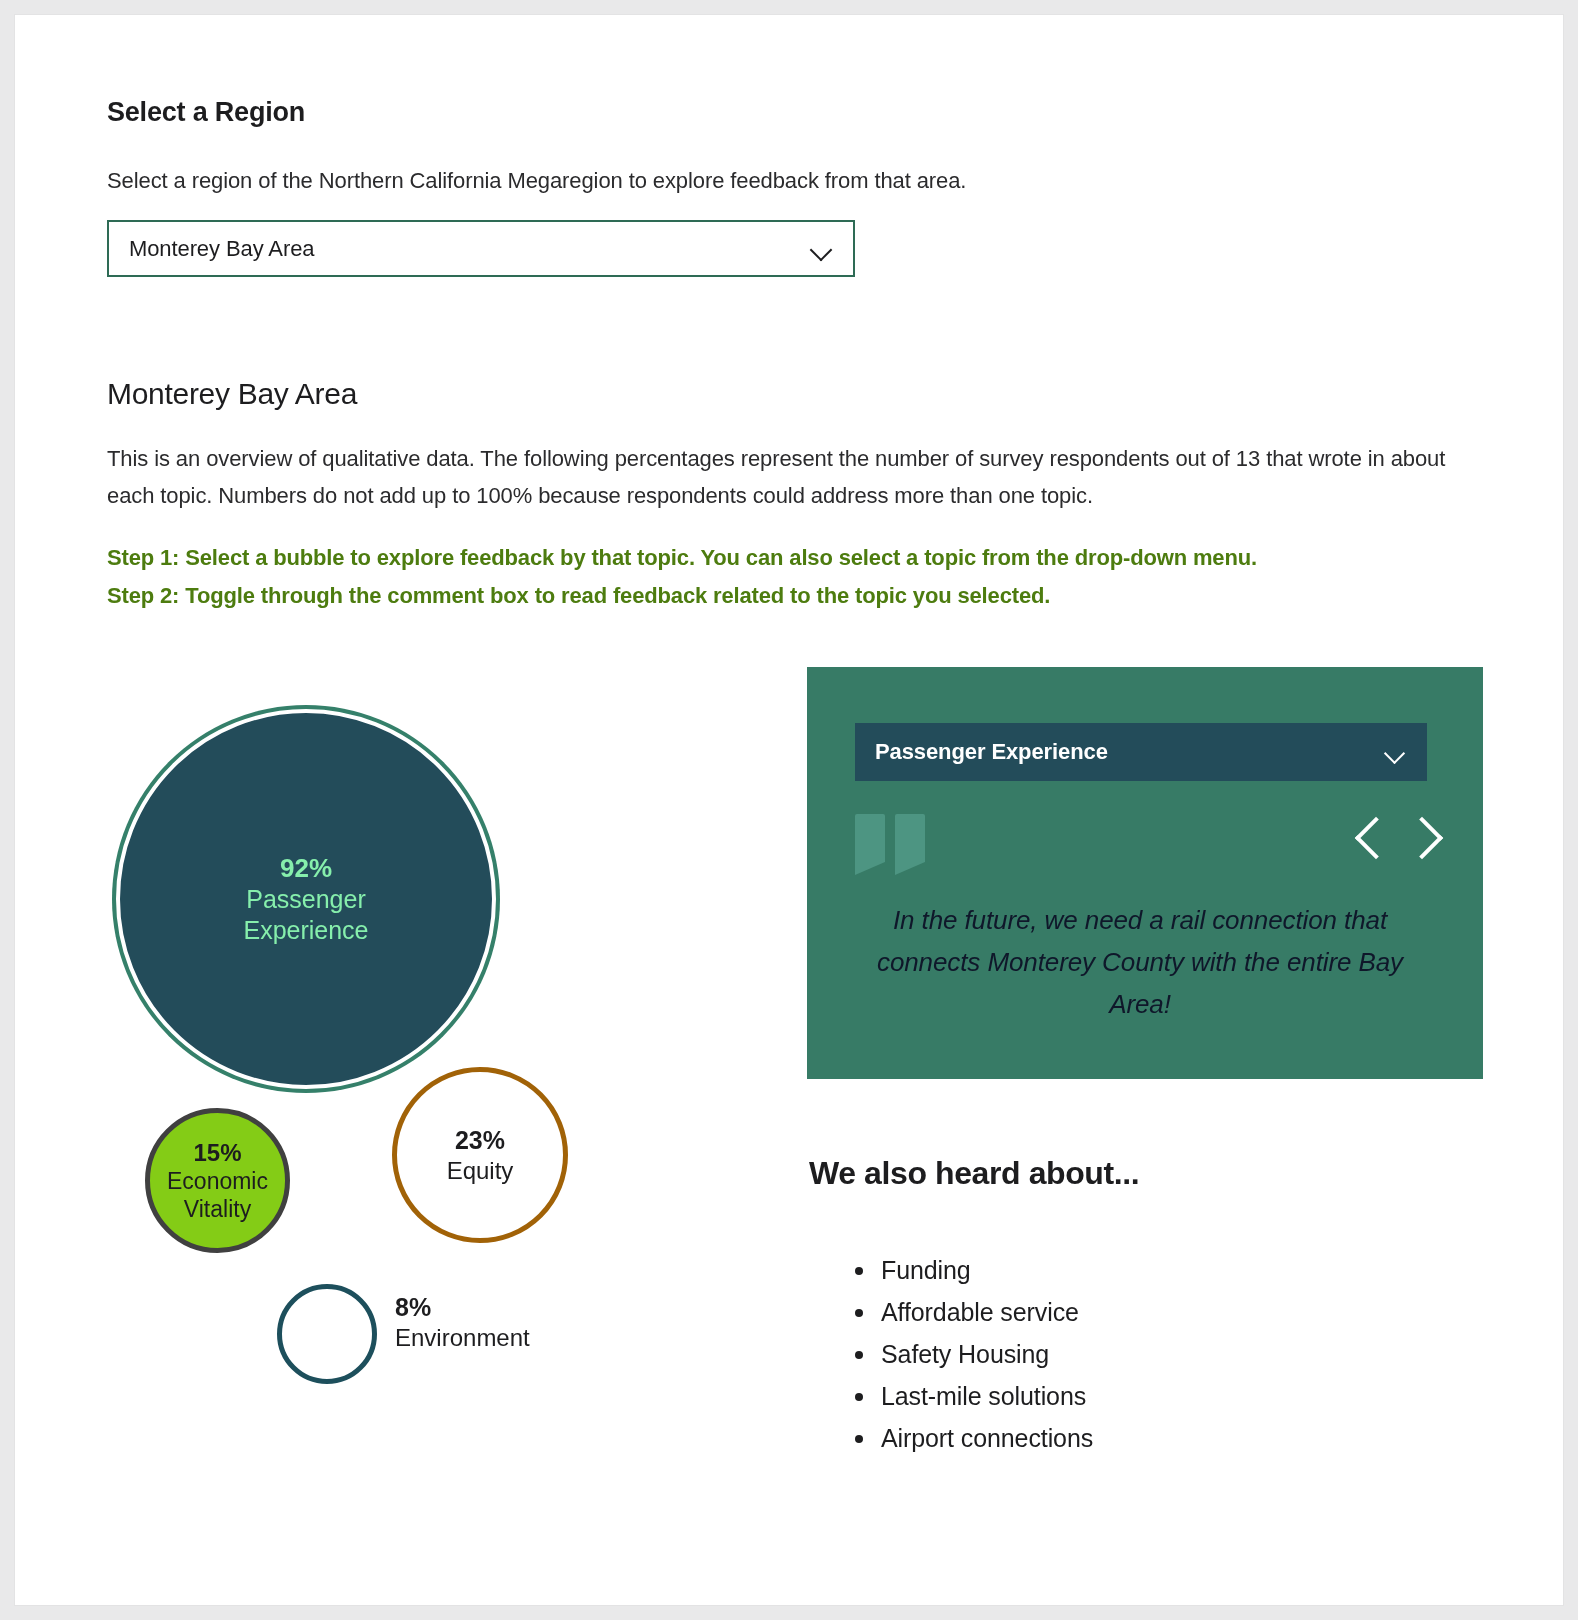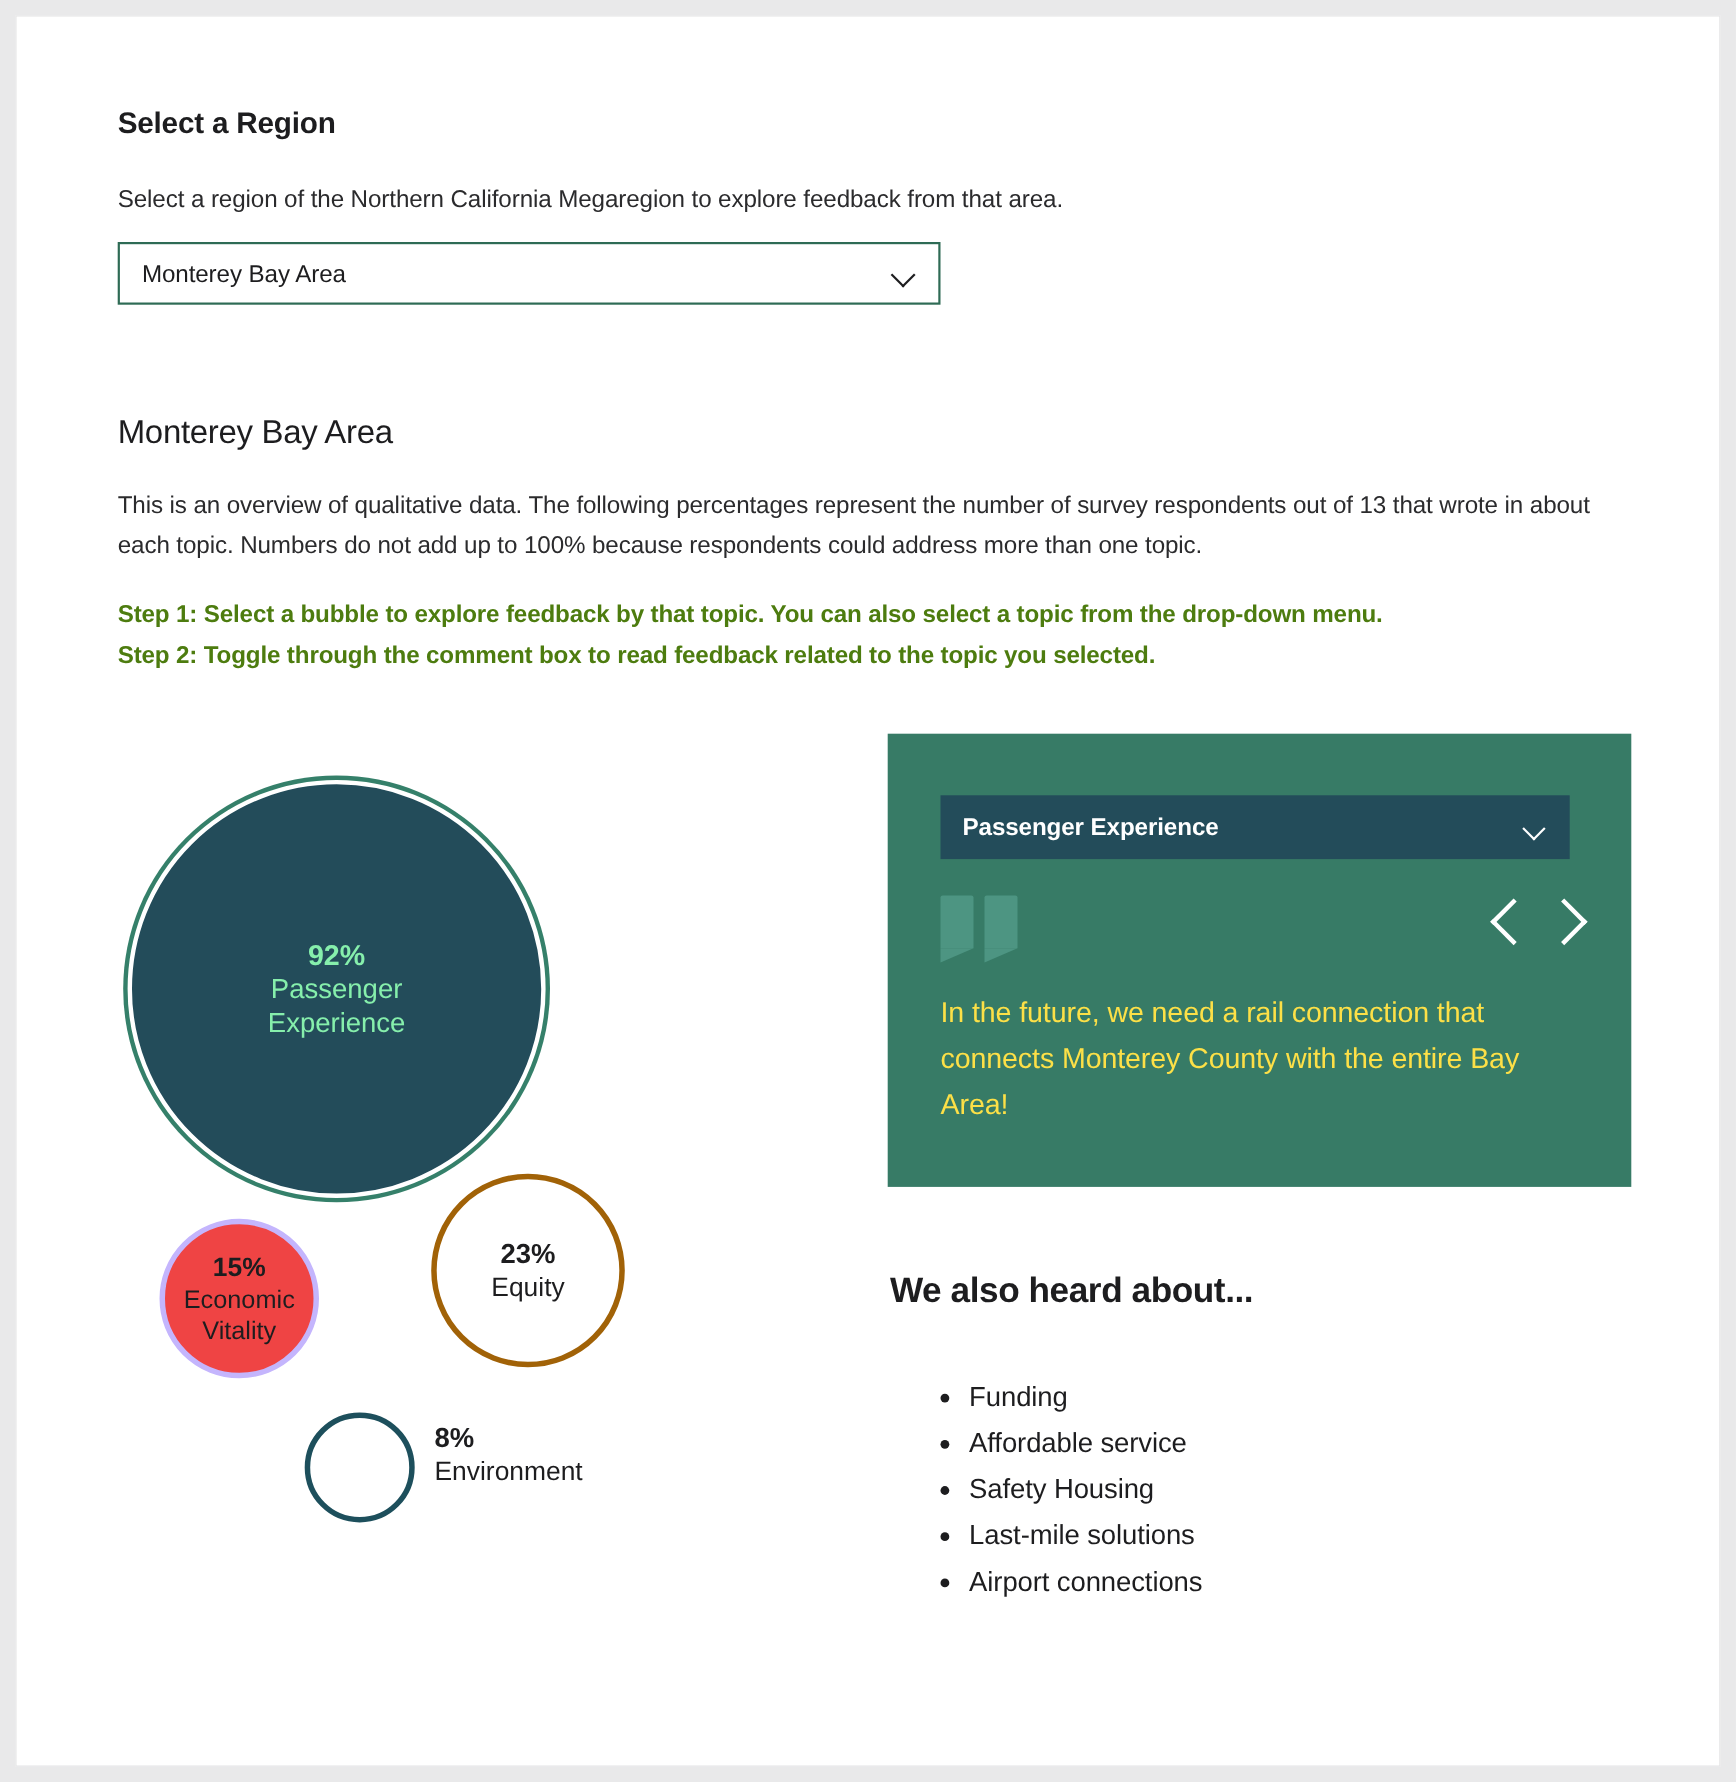--- a/index.html
+++ b/index.html
@@ -151,22 +151,22 @@
     background: #ffffff;
     border: 5px solid #a16207;
     color: #1d1d1f;
   }
   #bubble-equity .pct { font-size: 25px; }
   #bubble-equity .lbl { font-size: 24px; }
 
   #bubble-economic-vitality {
     left: 38px; top: 425px;
     width: 145px; height: 145px;
-    background: #ef4444;
-    border: 5px solid #c4b5fd;
+    background: #84cc16;
+    border: 5px solid #404040;
     color: #1d1d1f;
   }
   #bubble-economic-vitality .pct { font-size: 24px; }
   #bubble-economic-vitality .lbl { font-size: 23px; }
 
   #bubble-environment {
     left: 170px; top: 601px;
     width: 100px; height: 100px;
     background: #ffffff;
     border: 5px solid #1d4f5c;
@@ -263,22 +263,24 @@
   }
   #quote-prev-arrow::before { left: 6px; transform: rotate(-135deg); }
   #quote-next-arrow::before { left: 0px; transform: rotate(45deg); }
 
   .quote-text {
     position: absolute;
     left: 48px; top: 232px;
     width: 570px;
     font-size: 26px;
     line-height: 42px;
-    color: #fde047;
-    letter-spacing: -0.1px;
+    font-style: italic;
+    color: #0f172a;
+    letter-spacing: -0.1px;
+    text-align: center;
   }
 
   
   .heard-title {
     position: absolute;
     left: 702px; top: 1140px;
     font-size: 32px;
     font-weight: bold;
     color: #1d1d1f;
     letter-spacing: -0.4px;

